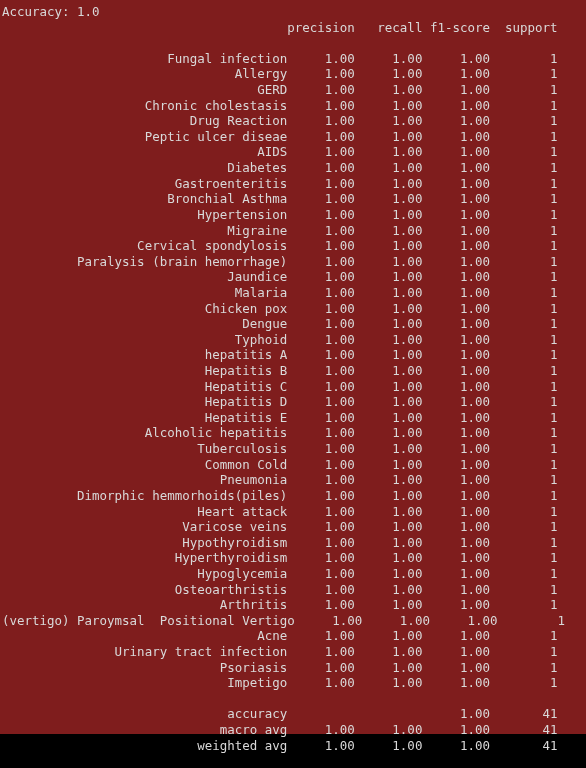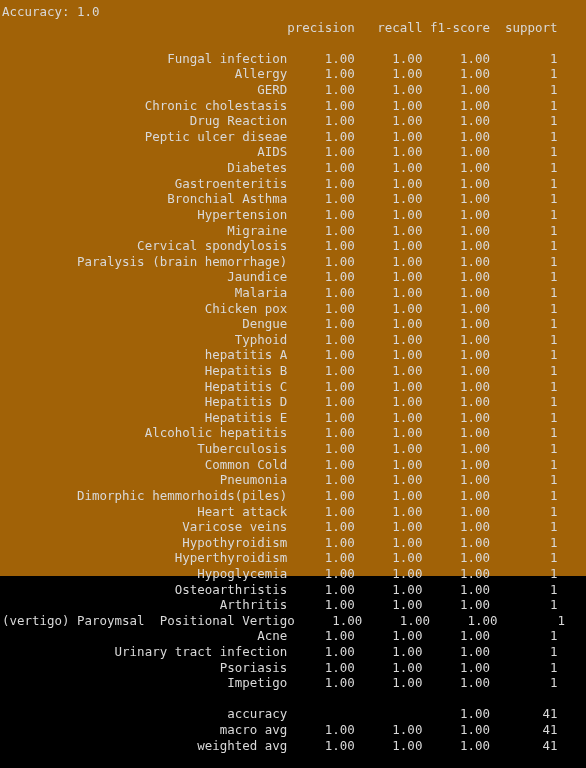--- a/index.html
+++ b/index.html
@@ -9,22 +9,22 @@
     background: #000000;
   }
   body {
     width: 586px;
     height: 768px;
     overflow: hidden;
     font-family: "DejaVu Sans Mono", "Liberation Mono", monospace;
   }
   #console {
     width: 586px;
-    height: 576px;
-    background: #a16207;
+    height: 734px;
+    background: #7f1d1d;
     color: #d9d9d9;
     padding: 4px 0 0 2px;
     box-sizing: border-box;
     font-family: "DejaVu Sans Mono", "Liberation Mono", monospace;
     font-size: 11.8px;
     line-height: 15.62px;
     letter-spacing: 0px;
     white-space: pre;
     -webkit-font-smoothing: antialiased;
   }

